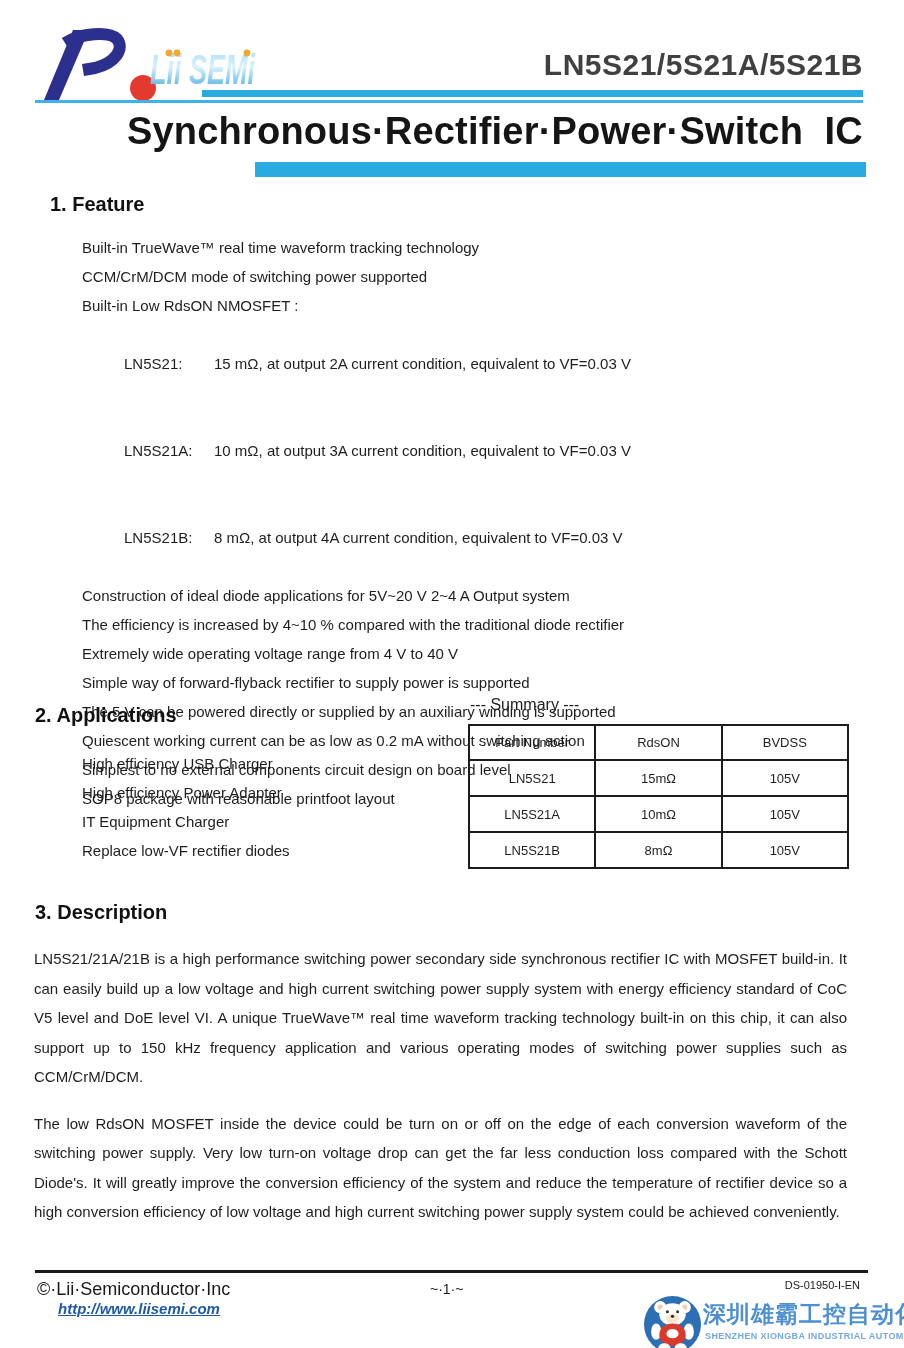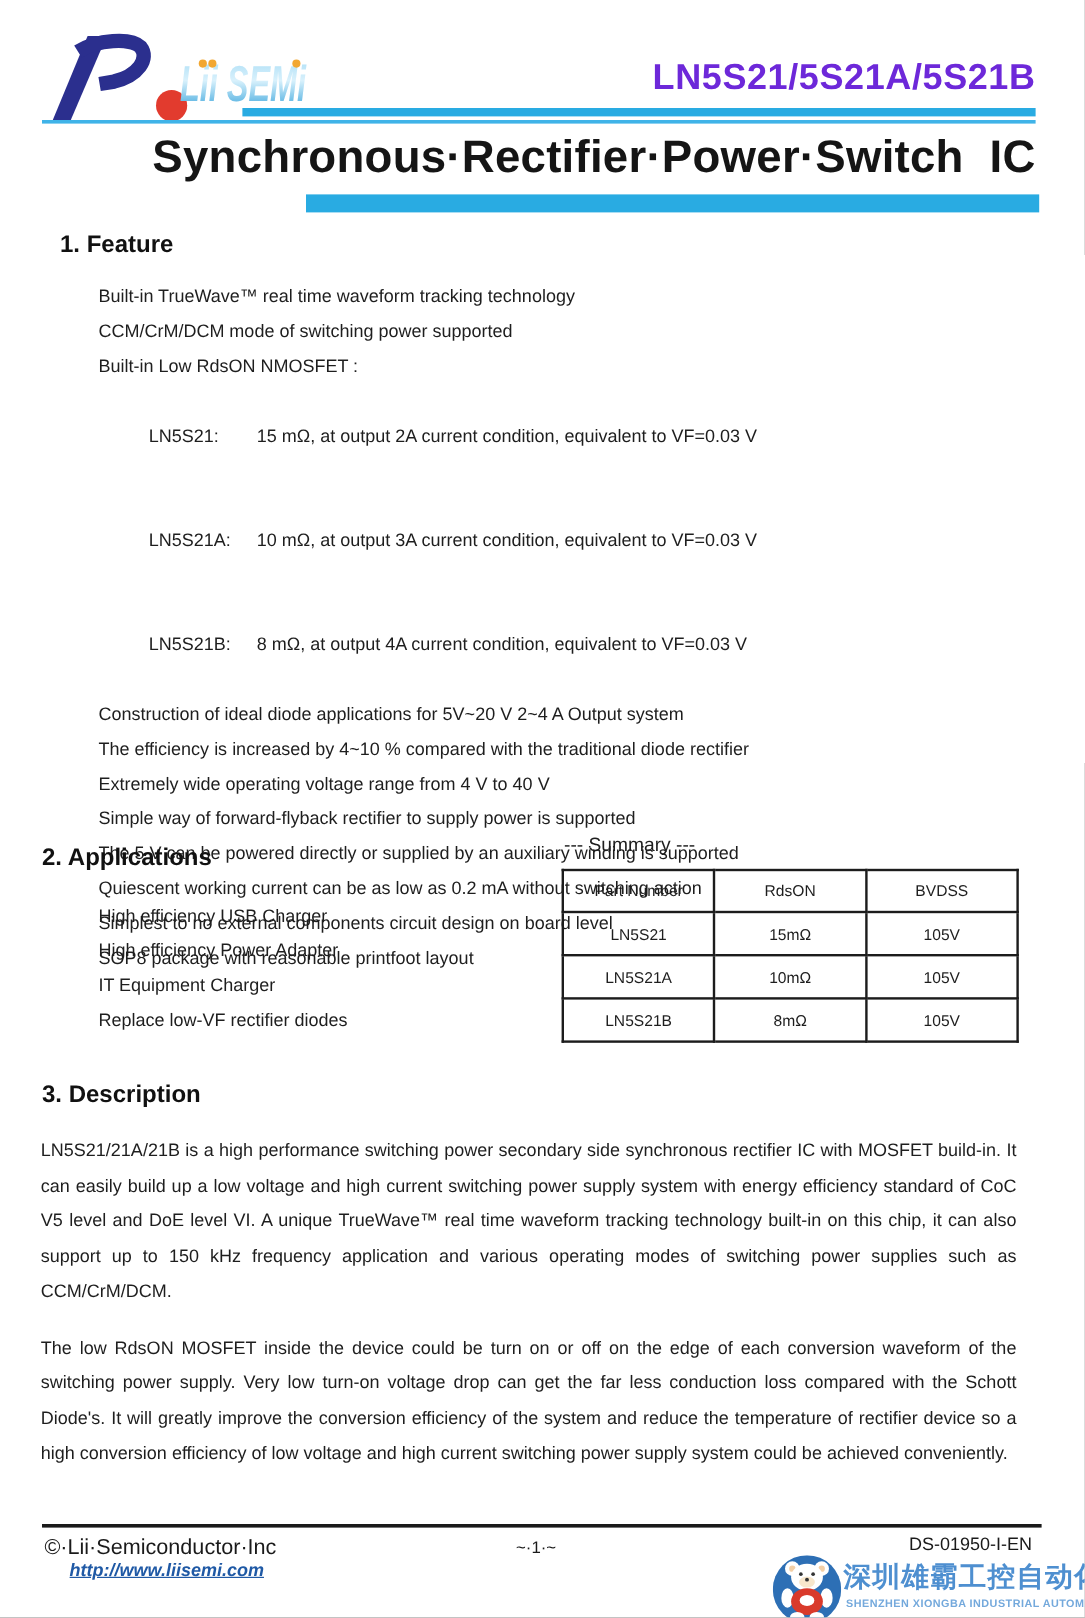--- a/index.html
+++ b/index.html
@@ -5,21 +5,21 @@
   html,body{margin:0;padding:0;background:#9a9a9a;}
   .page{
     position:relative;width:904px;height:1348px;background:#ffffff;
     margin:0 auto;overflow:hidden;
     font-family:"Liberation Sans","DejaVu Sans",sans-serif;color:#222;
   }
   
   .logo{position:absolute;left:35px;top:24px;width:270px;height:80px;}
   .part-title{
     position:absolute;left:300px;right:41px;top:48px;text-align:right;
-    font-size:30px;font-weight:bold;color:#6d28d9;letter-spacing:0.5px;
+    font-size:30px;font-weight:bold;color:#404040;letter-spacing:0.5px;
   }
   .rule-thick{position:absolute;left:202px;top:90px;width:661px;height:7px;background:#29ABE2;}
   .rule-thin {position:absolute;left:35px;top:100px;width:828px;height:2.5px;background:#3FB3E8;}
   .doc-title{
     position:absolute;left:100px;right:41px;top:110px;text-align:right;
     font-size:38px;font-weight:bold;color:#151515;white-space:pre;letter-spacing:0.2px;
   }
   .title-bar{position:absolute;left:255px;top:162px;width:611px;height:15px;background:#29ABE2;}
 
   
@@ -60,21 +60,21 @@
   .desc p:last-child{margin-bottom:0;}
 
   
   .footer-rule{position:absolute;left:35px;top:1270px;width:833px;height:2.5px;background:#1a1a1a;}
   .footer-company{position:absolute;left:37px;top:1279px;font-size:18px;color:#1a1a1a;}
   .footer-url{
     position:absolute;left:58px;top:1300px;font-size:15px;font-weight:bold;font-style:italic;
     color:#1F59A5;text-decoration:underline;
   }
   .footer-page{position:absolute;left:430px;top:1281px;font-size:14px;color:#1a1a1a;}
-  .footer-doc{position:absolute;right:44px;top:1279px;font-size:15px;color:#1a1a1a;}
+  .footer-doc{position:absolute;right:44px;top:1279px;font-size:11px;color:#1a1a1a;}
 
   
   .wm-circle{position:absolute;left:644px;top:1296px;width:57px;height:57px;}
   .wm-cn{
     position:absolute;left:703px;top:1299px;font-size:23px;font-weight:600;
     color:#4E8FD0;letter-spacing:1px;white-space:nowrap;
   }
   .wm-en{
     position:absolute;left:705px;top:1331px;font-size:9px;font-weight:bold;
     color:#74A9DC;letter-spacing:0.4px;white-space:nowrap;

